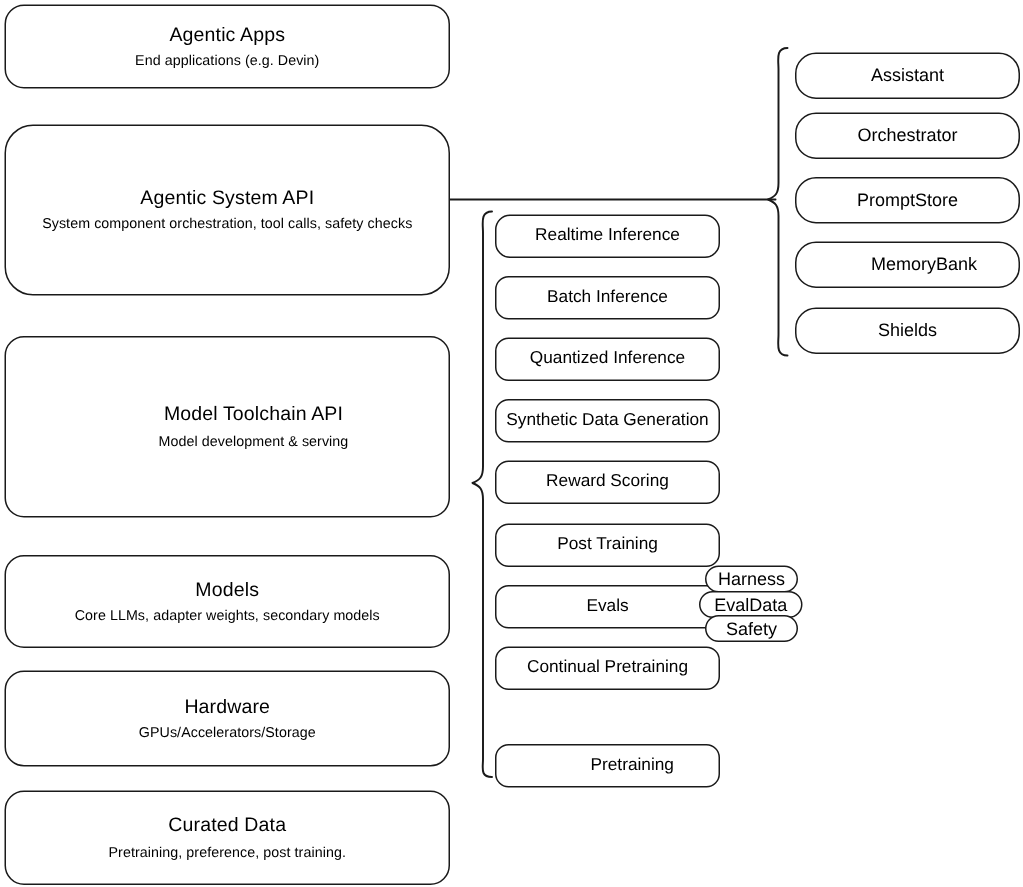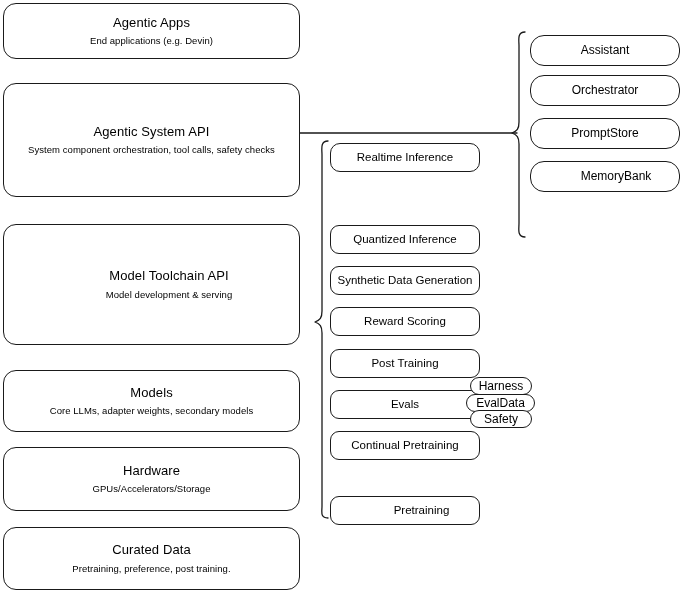--- a/index.html
+++ b/index.html
@@ -129,21 +129,21 @@
                L 322 506
                C 322 512, 320 518, 328 518"></path>
     </g>
   </svg>
 
   <div class="node layer" style="top:3px; height:56px;">
     <div class="title">Agentic Apps</div>
     <div class="subtitle">End applications (e.g. Devin)</div>
   </div>
 
-  <div class="node layer" style="top:83px; height:114px;">
+  <div class="node layer" style="top:83px; height:114px;border-radius:19px;">
     <div class="title">Agentic System API</div>
     <div class="subtitle">System component orchestration, tool calls, safety checks</div>
   </div>
 
   <div class="node layer" style="top:224px; height:121px;padding-left:45px;">
     <div class="title">Model Toolchain API</div>
     <div class="subtitle">Model development &amp; serving</div>
   </div>
 
   <div class="node layer" style="top:370px; height:62px;">
@@ -157,20 +157,23 @@
   </div>
 
   <div class="node layer" style="top:527px; height:63px;">
     <div class="title">Curated Data</div>
     <div class="subtitle">Pretraining, preference, post training.</div>
   </div>
 
   <div class="node mid" style="top:143px;border-radius:10px;">
     <span>Realtime Inference</span>
   </div>
+  <div class="node mid" style="top:184px;">
+    <span>Batch Inference</span>
+  </div>
   <div class="node mid" style="top:225px;">
     <span>Quantized Inference</span>
   </div>
   <div class="node mid" style="top:266px;">
     <span>Synthetic Data Generation</span>
   </div>
   <div class="node mid" style="top:307px;">
     <span>Reward Scoring</span>
   </div>
   <div class="node mid" style="top:349px;">
@@ -201,14 +204,17 @@
   </div>
   <div class="node right" style="top:75px;">
     <span>Orchestrator</span>
   </div>
   <div class="node right" style="top:118px;">
     <span>PromptStore</span>
   </div>
   <div class="node right" style="top:161px;padding-left:26px;">
     <span>MemoryBank</span>
   </div>
+  <div class="node right" style="top:205px;">
+    <span>Shields</span>
+  </div>
 
 </div>
 
 </body></html>

